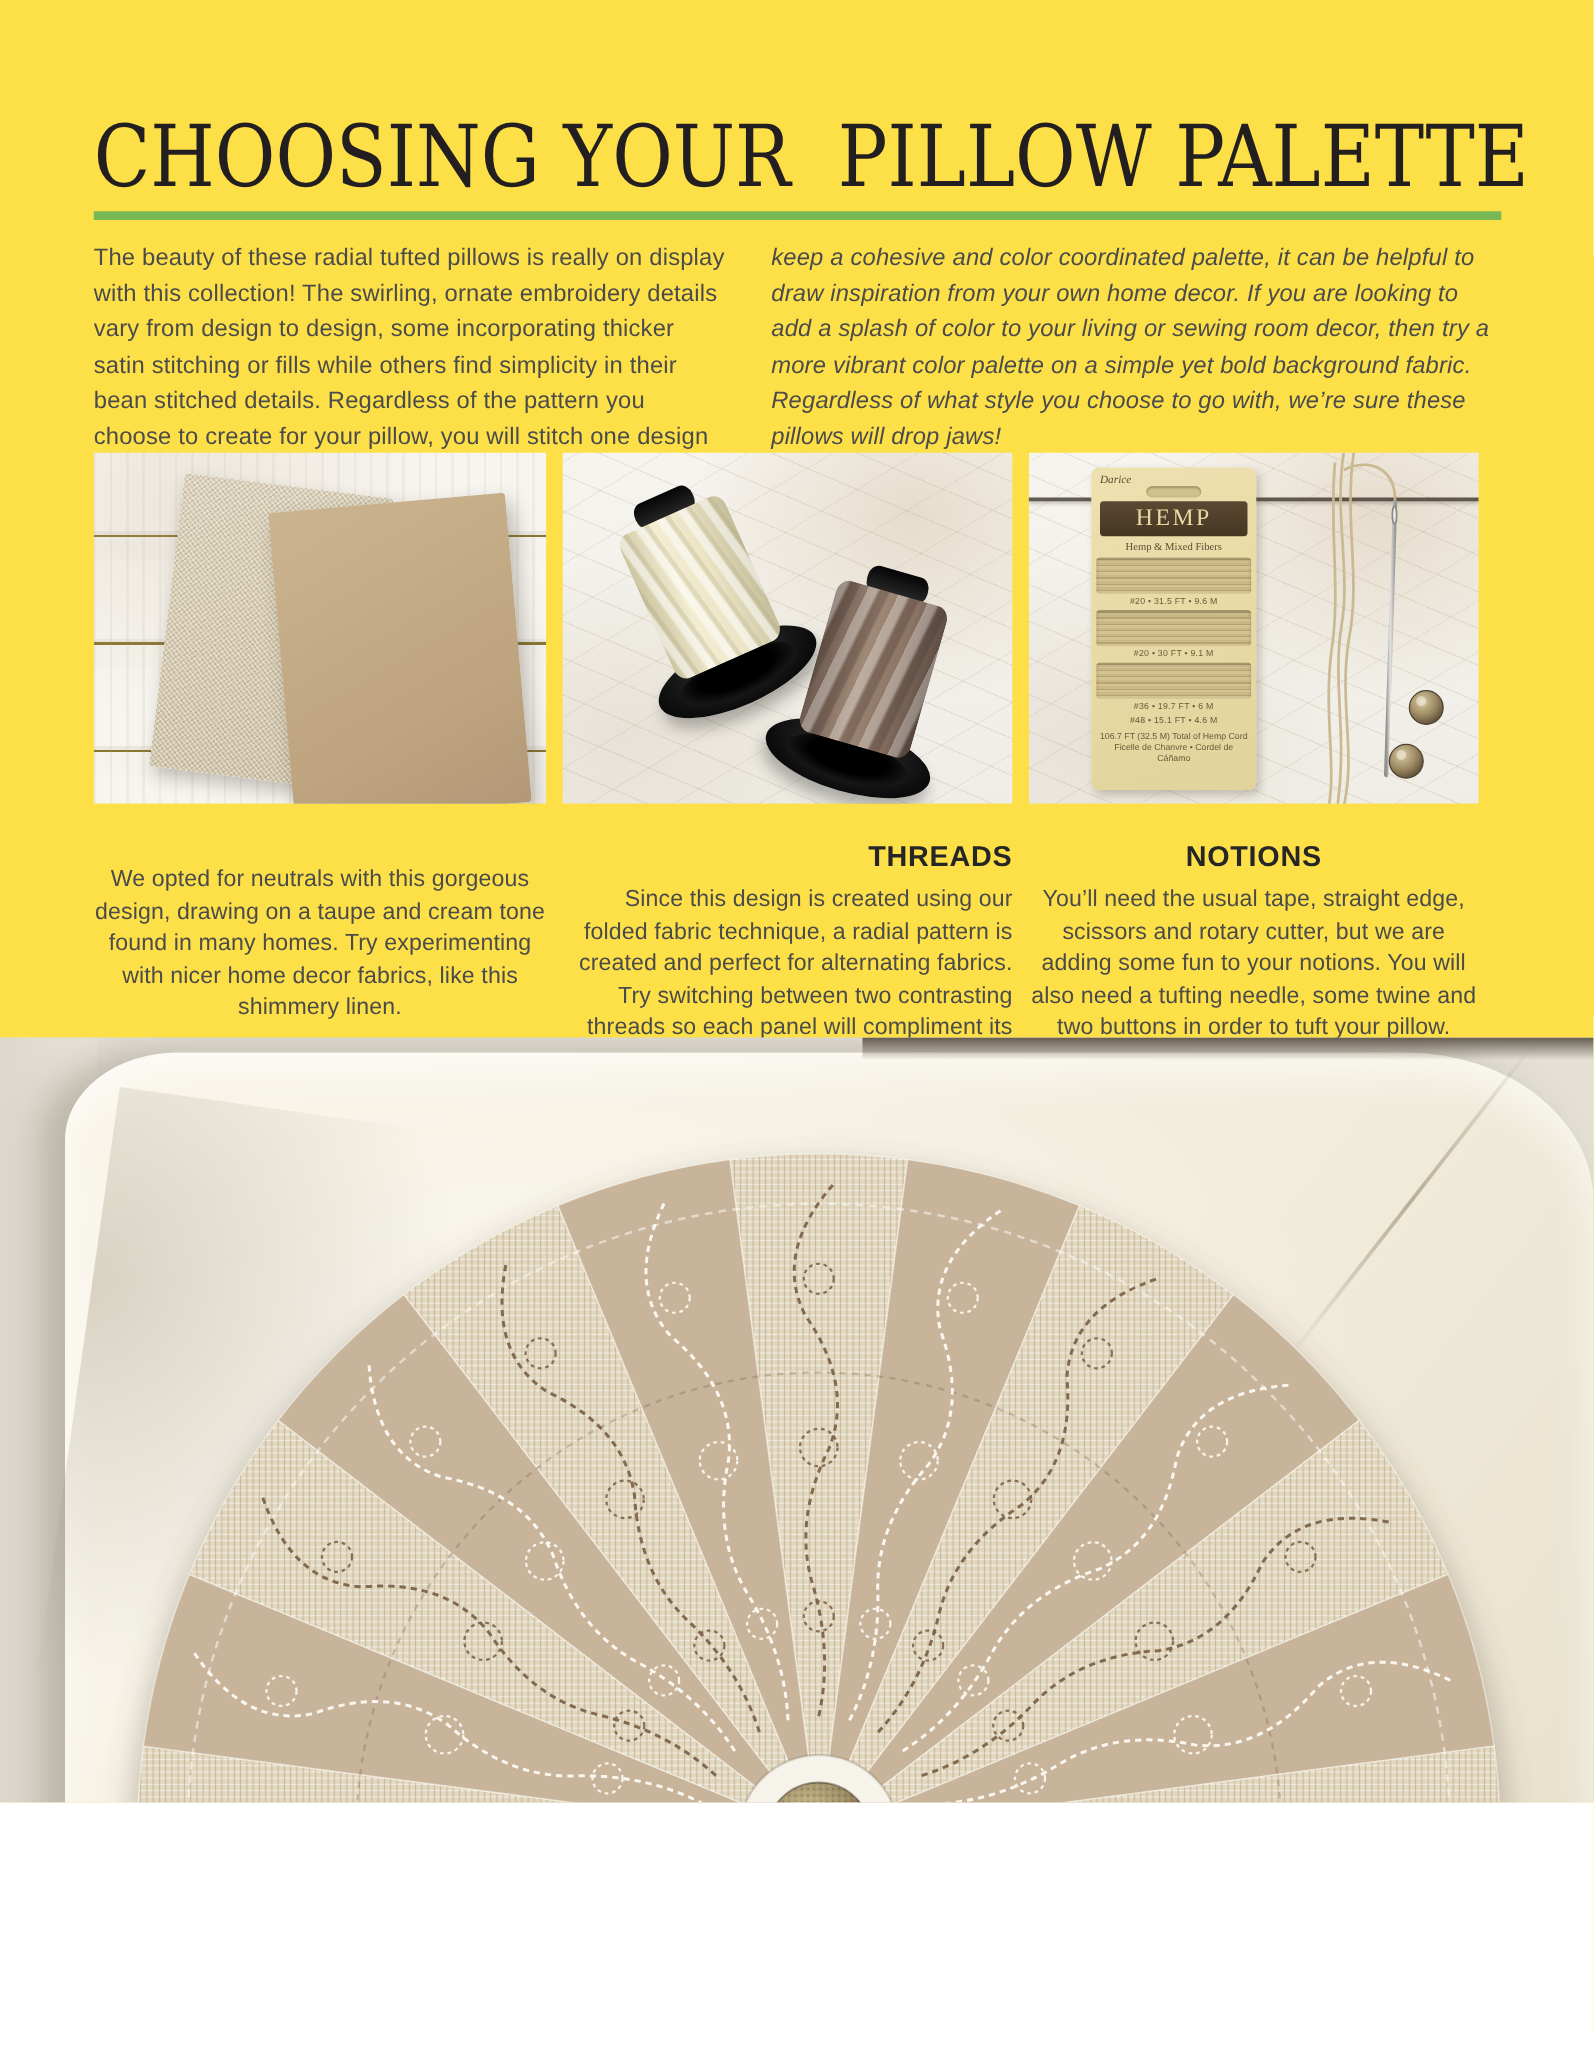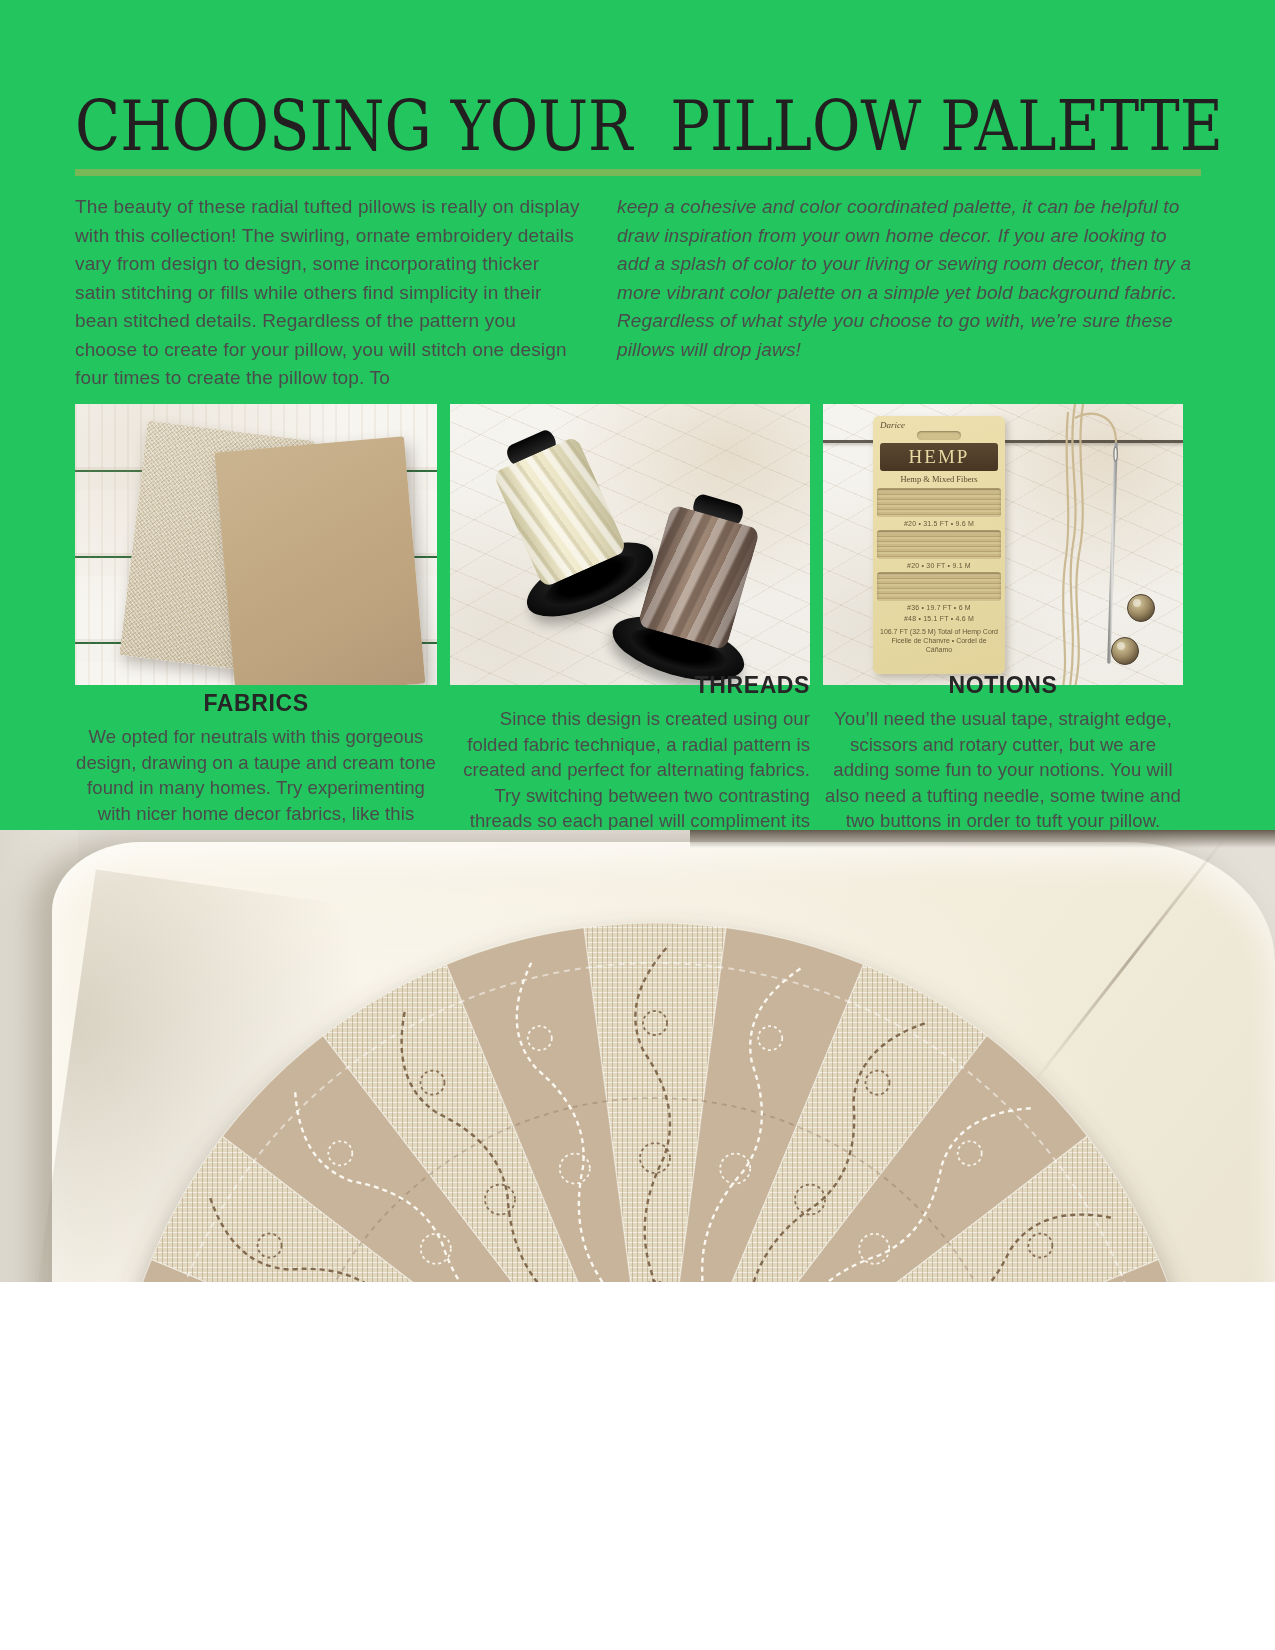--- a/index.html
+++ b/index.html
@@ -1,33 +1,33 @@
 <!DOCTYPE html>
 <html><head>
 <meta charset="utf-8">
 <style>
   html,body{margin:0;padding:0;background:#ffffff;}
-  .page{position:relative;width:1275px;height:1282px;background:#22c55e;overflow:hidden;
+  .page{position:relative;width:1275px;height:1442px;background:#fde047;overflow:hidden;
         font-family:"Liberation Sans",sans-serif;}
 
   
   .title{position:absolute;left:75px;top:86px;width:1140px;margin:0;
          font-family:"DejaVu Serif",serif;font-weight:400;color:#231f20;
          font-size:61px;letter-spacing:0px;white-space:pre;
          transform:scale(0.97,1.12);transform-origin:left top;}
   .rule{position:absolute;left:75px;top:169px;width:1126px;height:7px;}
 
   
   .intro{position:absolute;left:75px;top:193px;width:1125px;display:flex;gap:37px;}
   .intro p{margin:0;font-size:19px;line-height:28.5px;color:#4b4b4b;letter-spacing:.15px;}
   .col-l{width:505px;}
   .col-r{width:583px;font-style:italic;}
 
   
-  .photo{position:absolute;top:362px;height:281px;overflow:hidden;margin-top:42px;}
+  .photo{position:absolute;top:362px;height:281px;overflow:hidden;}
   #photo-fabrics{left:75px;width:362px;}
   #photo-threads{left:450px;width:360px;}
   #photo-notions{left:823px;width:360px;}
 
   .planks{position:absolute;inset:0;
     background:
       repeating-linear-gradient(90deg, rgba(170,148,115,.10) 0 2px, rgba(255,255,255,0) 2px 13px),
       radial-gradient(ellipse at 20% 15%, rgba(190,165,130,.18), transparent 50%),
       repeating-linear-gradient(180deg, #f7f5f0 0 63px, #ece8e0 63px 66px, rgba(58,50,40,.6) 66px 68px, #f5f3ed 68px 86px);}
   .crackle{position:absolute;inset:0;
@@ -199,21 +199,20 @@
       <div class="cord-label">#36 • 19.7 FT • 6 M</div>
       <div class="cord-label">#48 • 15.1 FT • 4.6 M</div>
       <div class="card-foot">
         <span>106.7 FT (32.5 M) Total of Hemp Cord</span><br>
         <span>Ficelle de Chanvre • Cordel de Cáñamo</span>
       </div>
     </div>
   </div>
 
   <div class="caption" id="cap-fabrics">
-    <h3>FABRICS</h3>
     <p>We opted for neutrals with this gorgeous design, drawing on a taupe and cream tone found in many homes. Try experimenting with nicer home decor fabrics, like this shimmery linen.</p>
   </div>
   <div class="caption" id="cap-threads">
     <h3>THREADS</h3>
     <p>Since this design is created using our folded fabric technique, a radial pattern is created and perfect for alternating fabrics. Try switching between two contrasting threads so each panel will compliment its adjacent piece.</p>
   </div>
   <div class="caption" id="cap-notions">
     <h3>NOTIONS</h3>
     <p>You’ll need the usual tape, straight edge, scissors and rotary cutter, but we are adding some fun to your notions. You will also need a tufting needle, some twine and two buttons in order to tuft your pillow.</p>
   </div>

